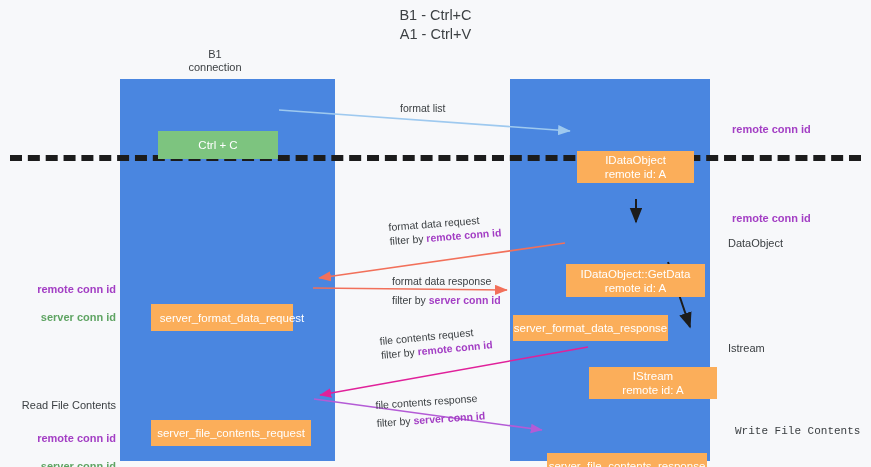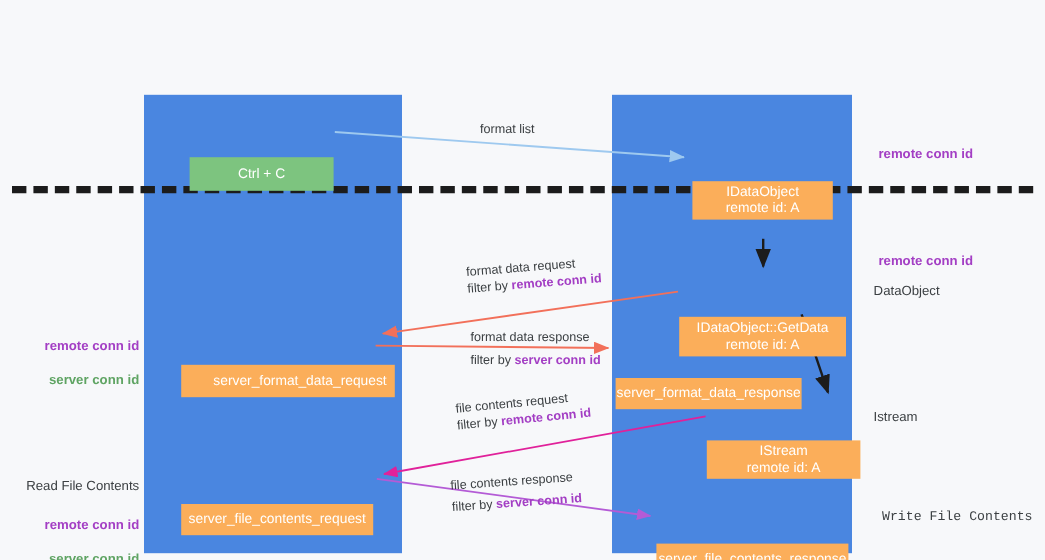--- a/index.html
+++ b/index.html
@@ -49,21 +49,21 @@
     padding:2px 4px;
     margin-top:36px;
   }
   .green{background:#7dc47f;}
   .orange{background:#fbae5a;}
 
   #n-ctrlc{left:158px;top:95px;width:120px;height:28px;}
   #n-idataobject{left:577px;top:115px;width:117px;height:32px;}
   #n-ctrlv{left:577px;top:172px;width:117px;height:26px;}
   #n-getdata{left:566px;top:228px;width:139px;height:33px;}
-  #n-sfdreq{left:151px;top:268px;width:178px;height:27px;padding-left:24px;}
+  #n-sfdreq{left:151px;top:268px;width:142px;height:27px;padding-left:24px;}
   #n-sfdresp{left:513px;top:279px;width:155px;height:26px;}
   #n-istream{left:589px;top:331px;width:128px;height:32px;}
   #n-sfcreq{left:151px;top:384px;width:160px;height:26px;}
   #n-sfcresp{left:547px;top:417px;width:160px;height:26px;}
 
   
   .side{font-size:11px;line-height:14px;white-space:pre-line;}
   .purple{color:#a33ec4;font-weight:bold;}
   .green-t{color:#5fa463;font-weight:bold;}
   .dark{color:#3c4043;}
@@ -131,21 +131,25 @@
 
     <line x1="668" y1="262" x2="690" y2="327" stroke="#1c1c1c" stroke-width="2" marker-end="url(#ah-black)"></line>
 
     <line x1="588" y1="347" x2="320" y2="395" stroke="#e0219a" stroke-width="1.5" marker-end="url(#ah-magenta)"></line>
 
     <line x1="314" y1="399" x2="542" y2="430" stroke="#b45bd6" stroke-width="1.5" marker-end="url(#ah-violet)"></line>
   </svg>
 
   <div class="abs" id="divider"></div>
 
-
+  <div class="abs" id="title">B1 - Ctrl+C
+A1 - Ctrl+V</div>
+
+  <div class="abs col-head" id="head-b1">B1
+connection</div>
 
   <div class="abs node green" id="n-ctrlc">Ctrl + C</div>
   <div class="abs node orange" id="n-idataobject">IDataObject
 remote id: A</div>
   <div class="abs node orange" id="n-getdata">IDataObject::GetData
 remote id: A</div>
   <div class="abs node orange" id="n-sfdreq">server_format_data_request</div>
   <div class="abs node orange" id="n-sfdresp">server_format_data_response</div>
   <div class="abs node orange" id="n-istream">IStream
 remote id: A</div>

